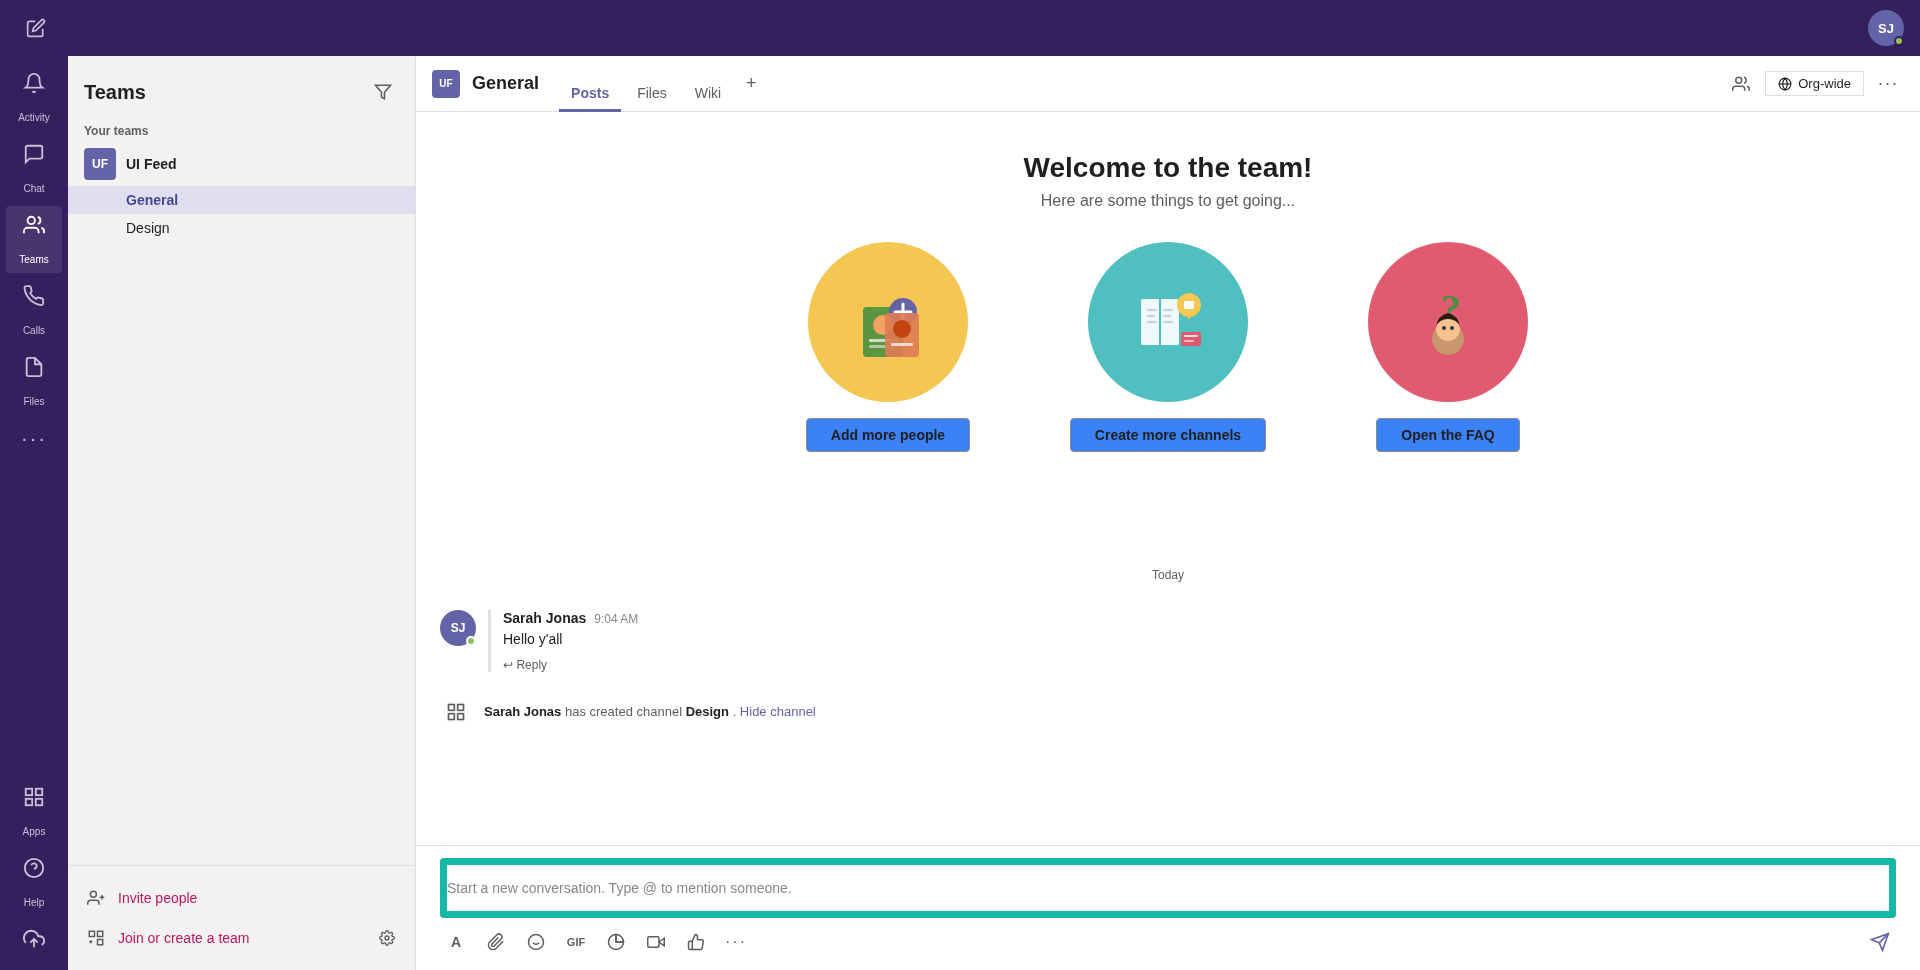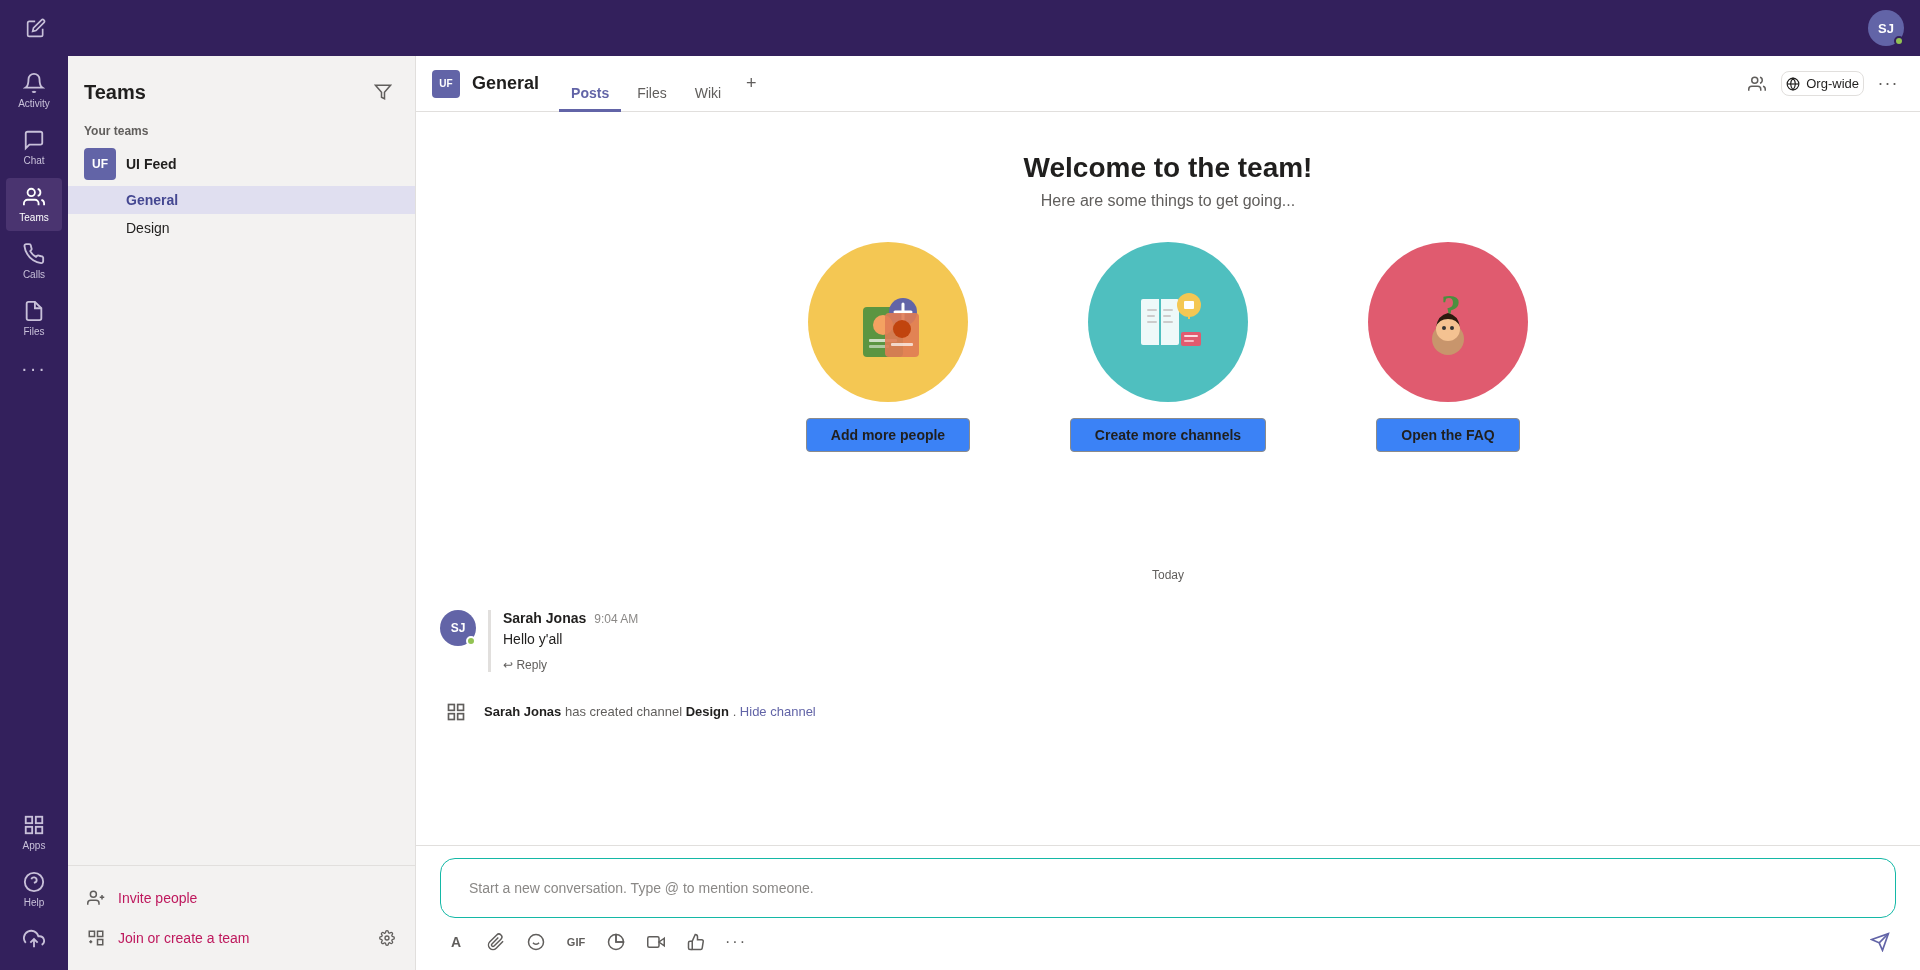--- a/index.html
+++ b/index.html
@@ -73,21 +73,21 @@
       display: flex;
       flex-direction: column;
       align-items: center;
       justify-content: flex-start;
       width: 56px;
       padding: 8px 4px;
       border-radius: 4px;
       cursor: pointer;
       color: #c8c0d9;
       font-size: 10px;
-      gap: 4px;
+      gap: 18px;
       margin-bottom: 4px;
     }
     .nav-item.active {
       background: #4a3470;
       color: white;
     }
     .nav-item svg { width: 22px; height: 22px; }
     .nav-item-label { font-size: 10px; }
     .nav-spacer { flex: 1; }
 
@@ -250,23 +250,23 @@
     .header-action-btn {
       display: flex; align-items: center; justify-content: center;
       width: 32px; height: 32px;
       border-radius: 4px;
       color: #605e5c;
       cursor: pointer;
       font-size: 16px;
     }
     .org-wide-btn {
       display: flex; align-items: center; gap: 6px;
-      padding: 4px 4px;
+      padding: 4px 12px;
       border: 1px solid #e1dfdd;
-      border-radius: 8px;
+      border-radius: 0;
       font-size: 13px;
       color: #201f1e;
       cursor: pointer;
       background: white;
     }
 
     
     .channel-body {
       flex: 1;
       overflow-y: auto;
@@ -432,23 +432,23 @@
     }
 
     
     .compose-area {
       border-top: 1px solid #e1dfdd;
       padding: 12px 24px;
       background: white;
       flex-shrink: 0;
     }
     .compose-box {
-      border: 1px solid #14b8a6;
-      border-radius: 15px;
-      padding: 12px 28px;
+      border: 7px solid #14b8a6;
+      border-radius: 4px;
+      padding: 12px 0;
       min-height: 60px;
       display: flex;
       align-items: center;
     }
     .compose-placeholder {
       color: #8a8886;
       font-size: 14px;
       flex: 1;
     }
     .compose-toolbar {

